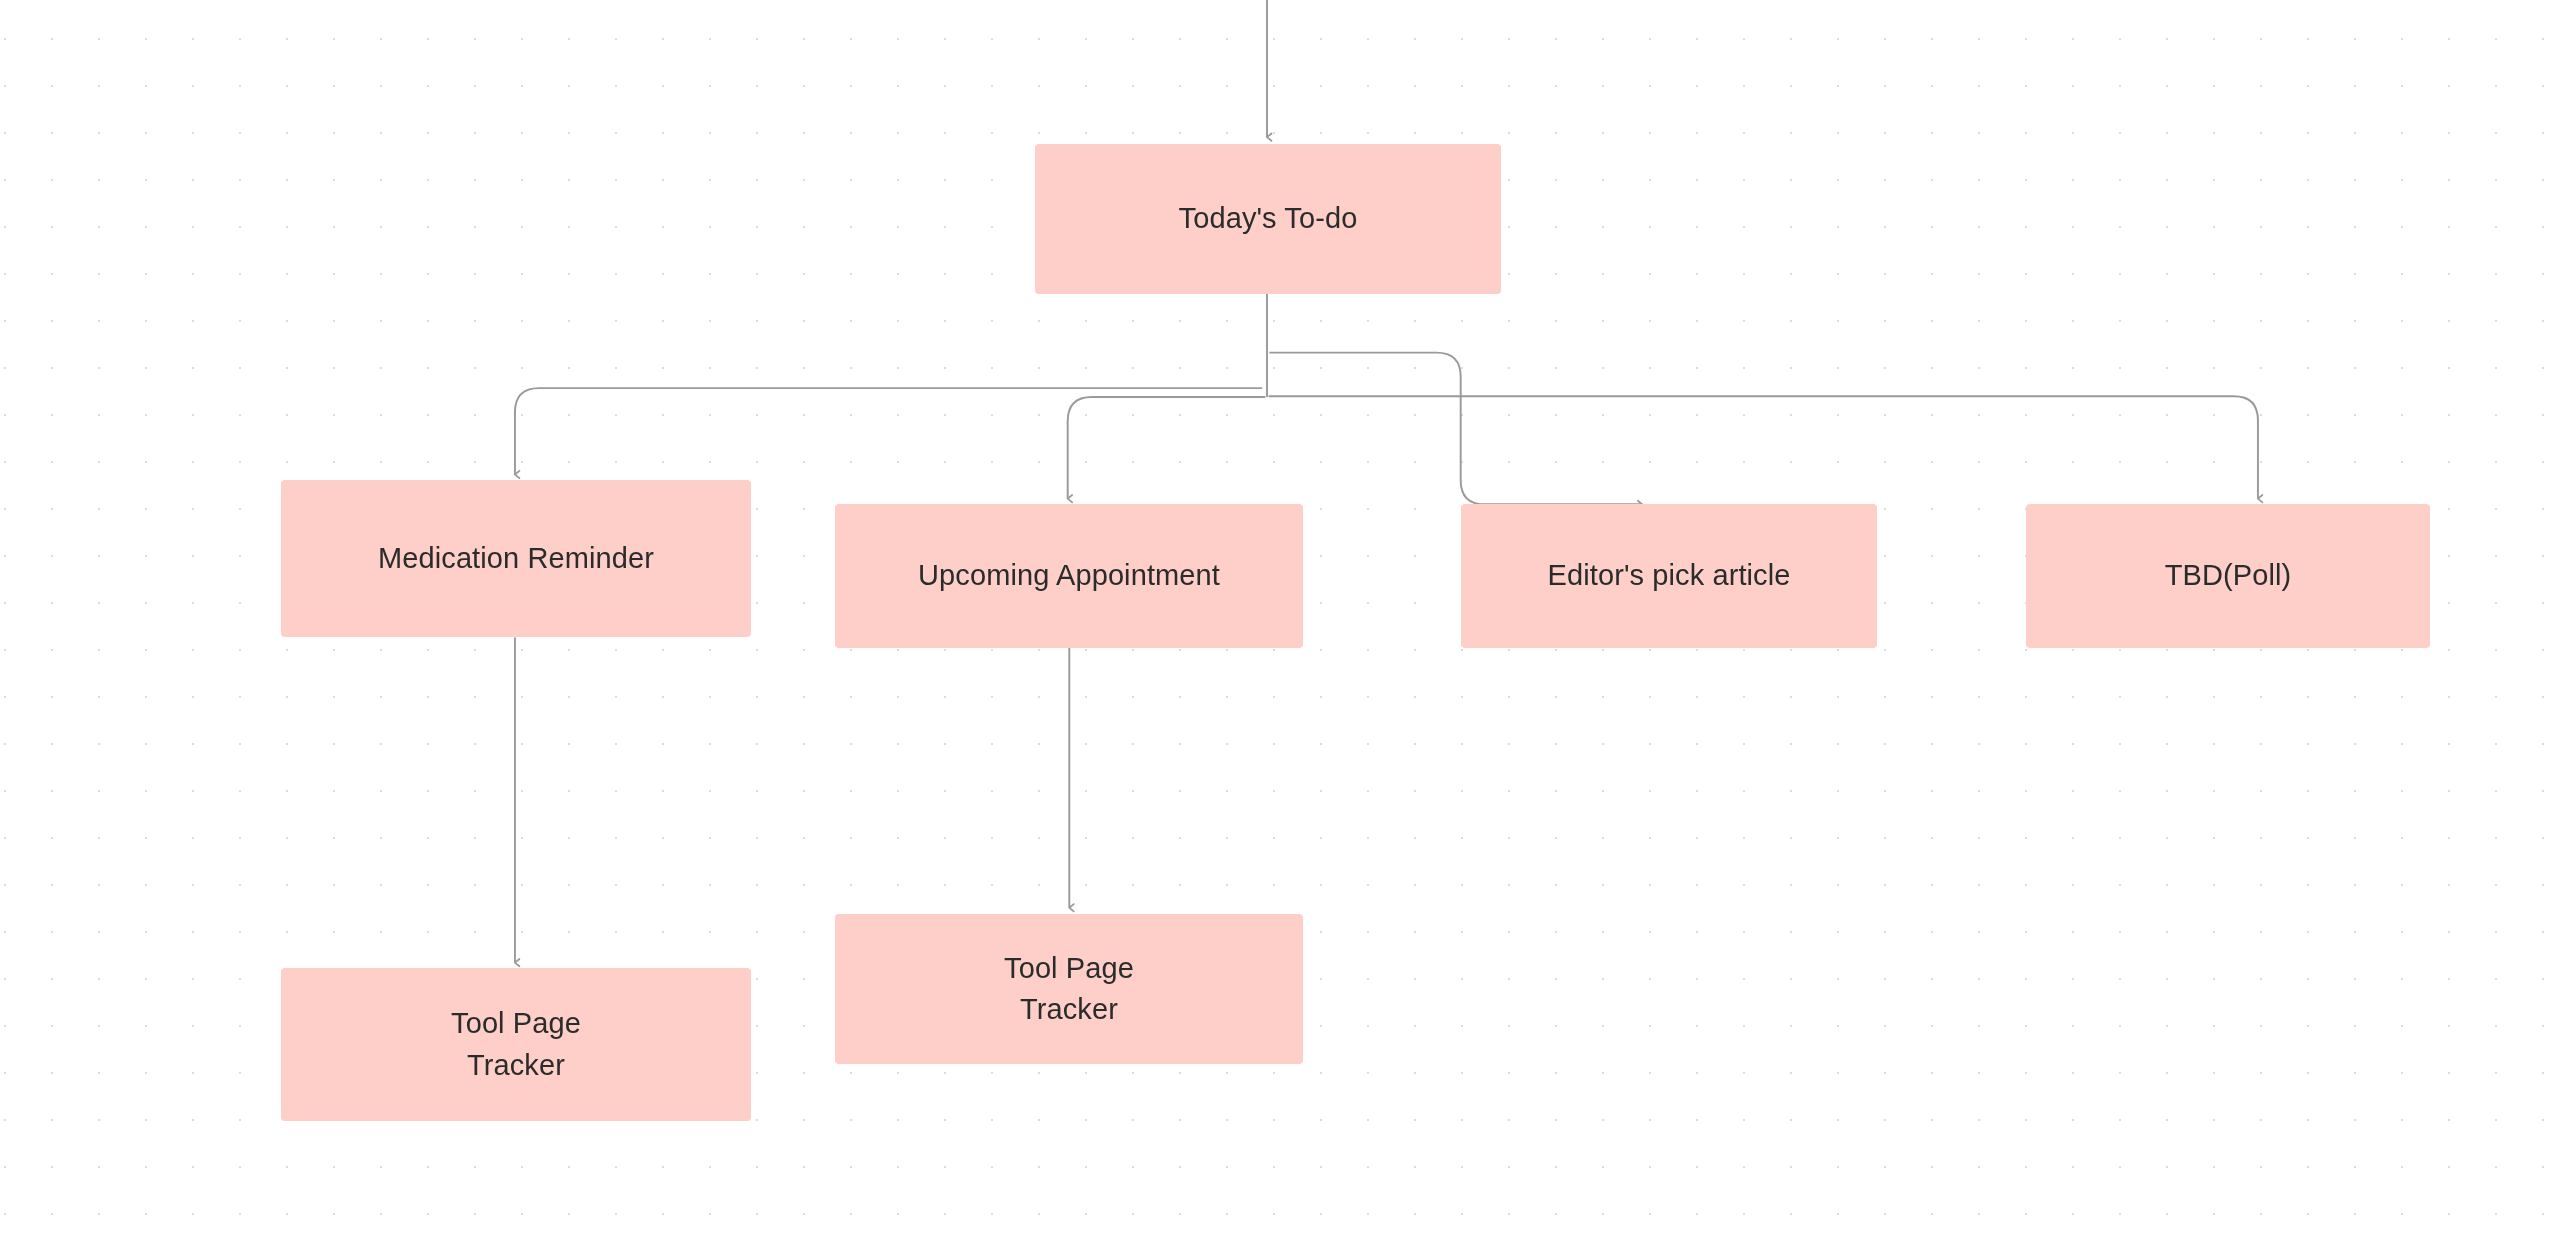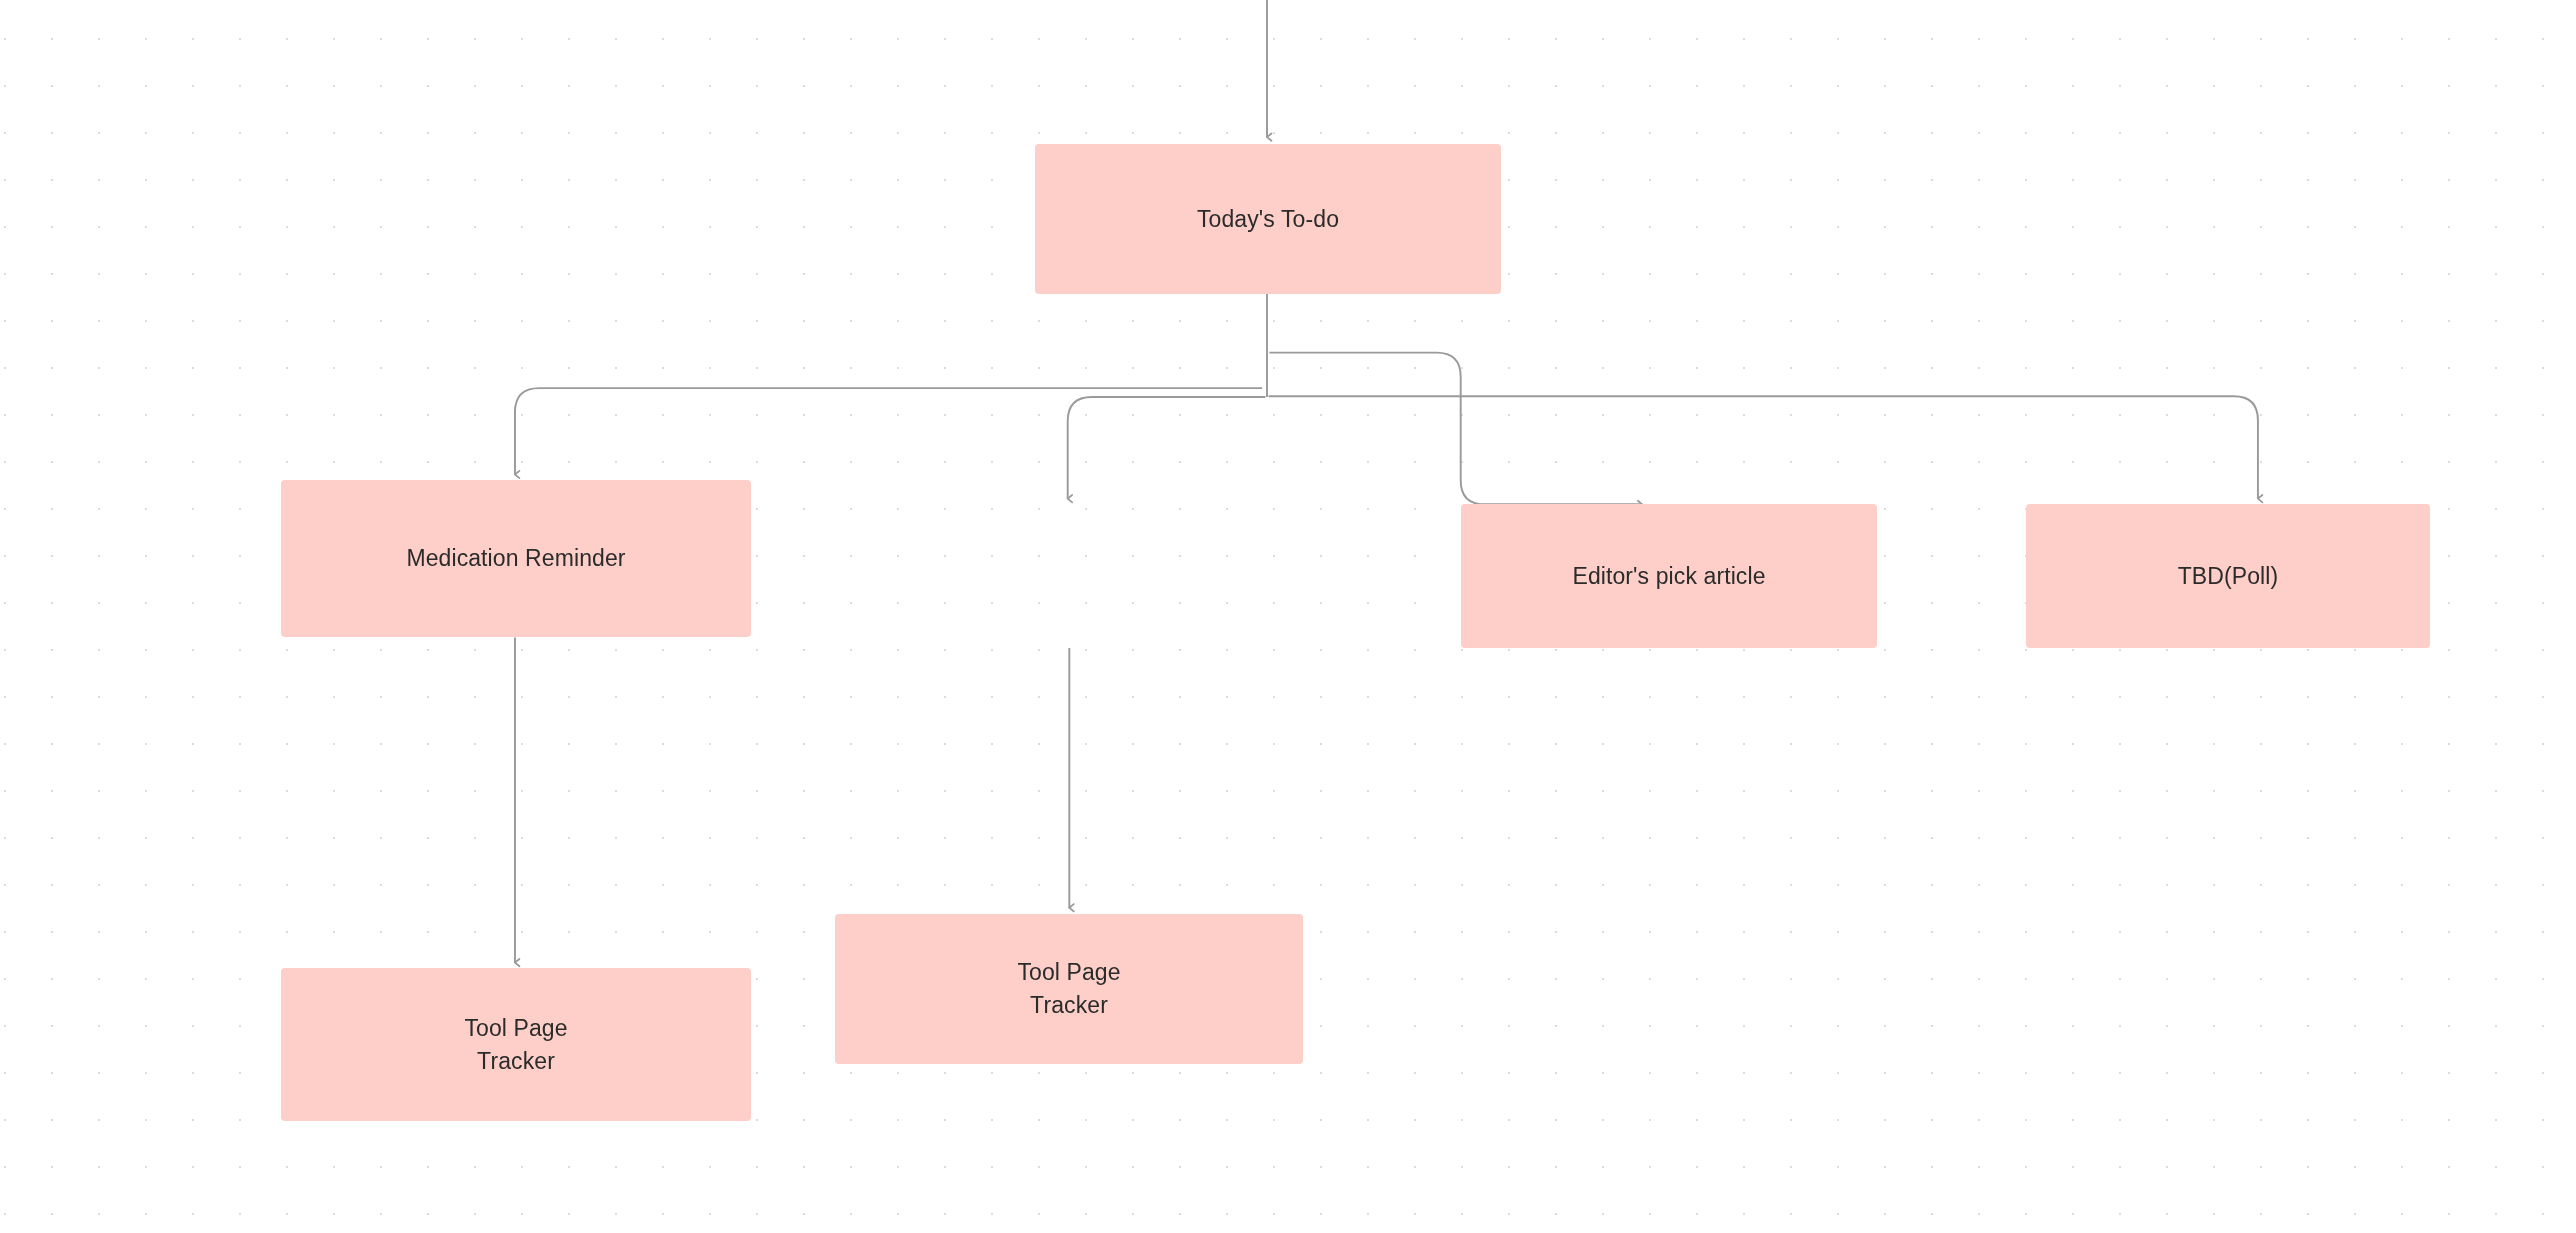--- a/index.html
+++ b/index.html
@@ -32,21 +32,21 @@
   .node {
     position: absolute;
     box-sizing: border-box;
     background: #fdcfc8;
     border-radius: 4px;
     display: flex;
     align-items: center;
     justify-content: center;
     text-align: center;
     color: #2b2b2b;
-    font-size: 23px;
+    font-size: 29px;
     line-height: 1.42;
     letter-spacing: 0.1px;
     font-weight: 400;
     white-space: pre-line;
     user-select: none;
   }
   .node-label {
     display: block;
     width: 100%;
     white-space: pre-line;
@@ -88,20 +88,23 @@
   </svg>
 
   <div class="node" style="left:1035px; top:144px; width:466px; height:150px;">
     <span class="node-label">Today's To-do</span>
   </div>
 
   <div class="node" style="left:281px; top:480px; width:470px; height:157px;">
     <span class="node-label">Medication Reminder</span>
   </div>
 
+  <div class="node" style="left:835px; top:504px; width:468px; height:144px;">
+    <span class="node-label">Upcoming Appointment</span>
+  </div>
 
   <div class="node" style="left:1461px; top:504px; width:416px; height:144px;">
     <span class="node-label">Editor's pick article</span>
   </div>
 
   <div class="node" style="left:2026px; top:504px; width:404px; height:144px;">
     <span class="node-label">TBD(Poll)</span>
   </div>
 
   <div class="node" style="left:281px; top:968px; width:470px; height:153px;">

